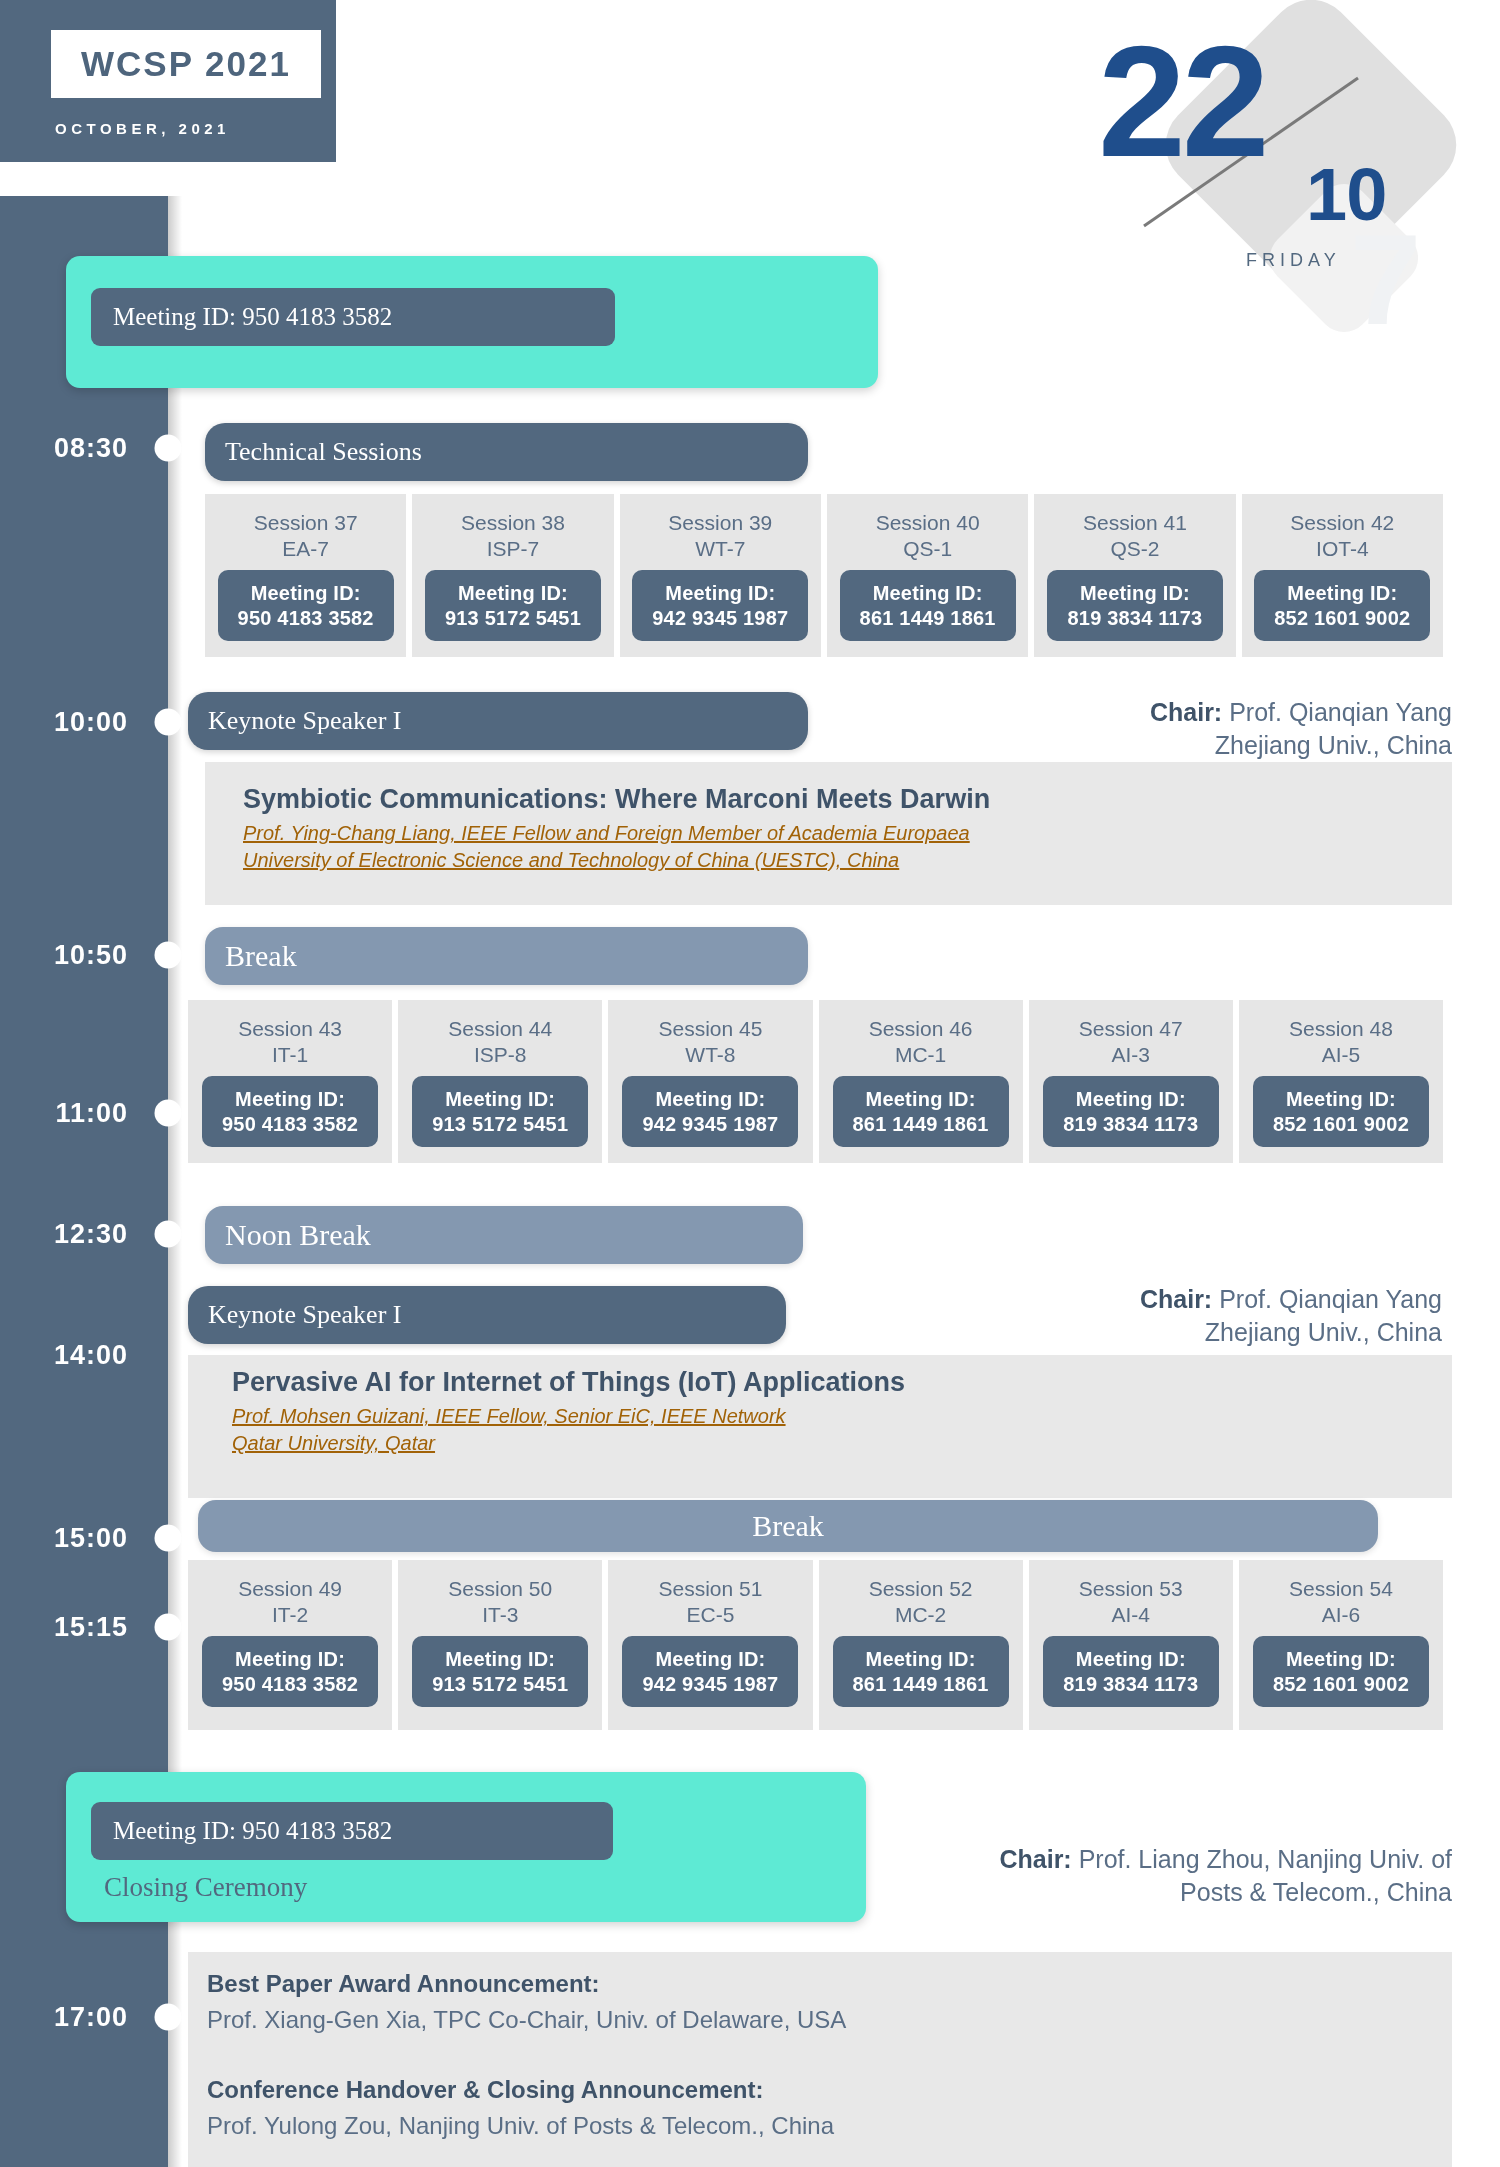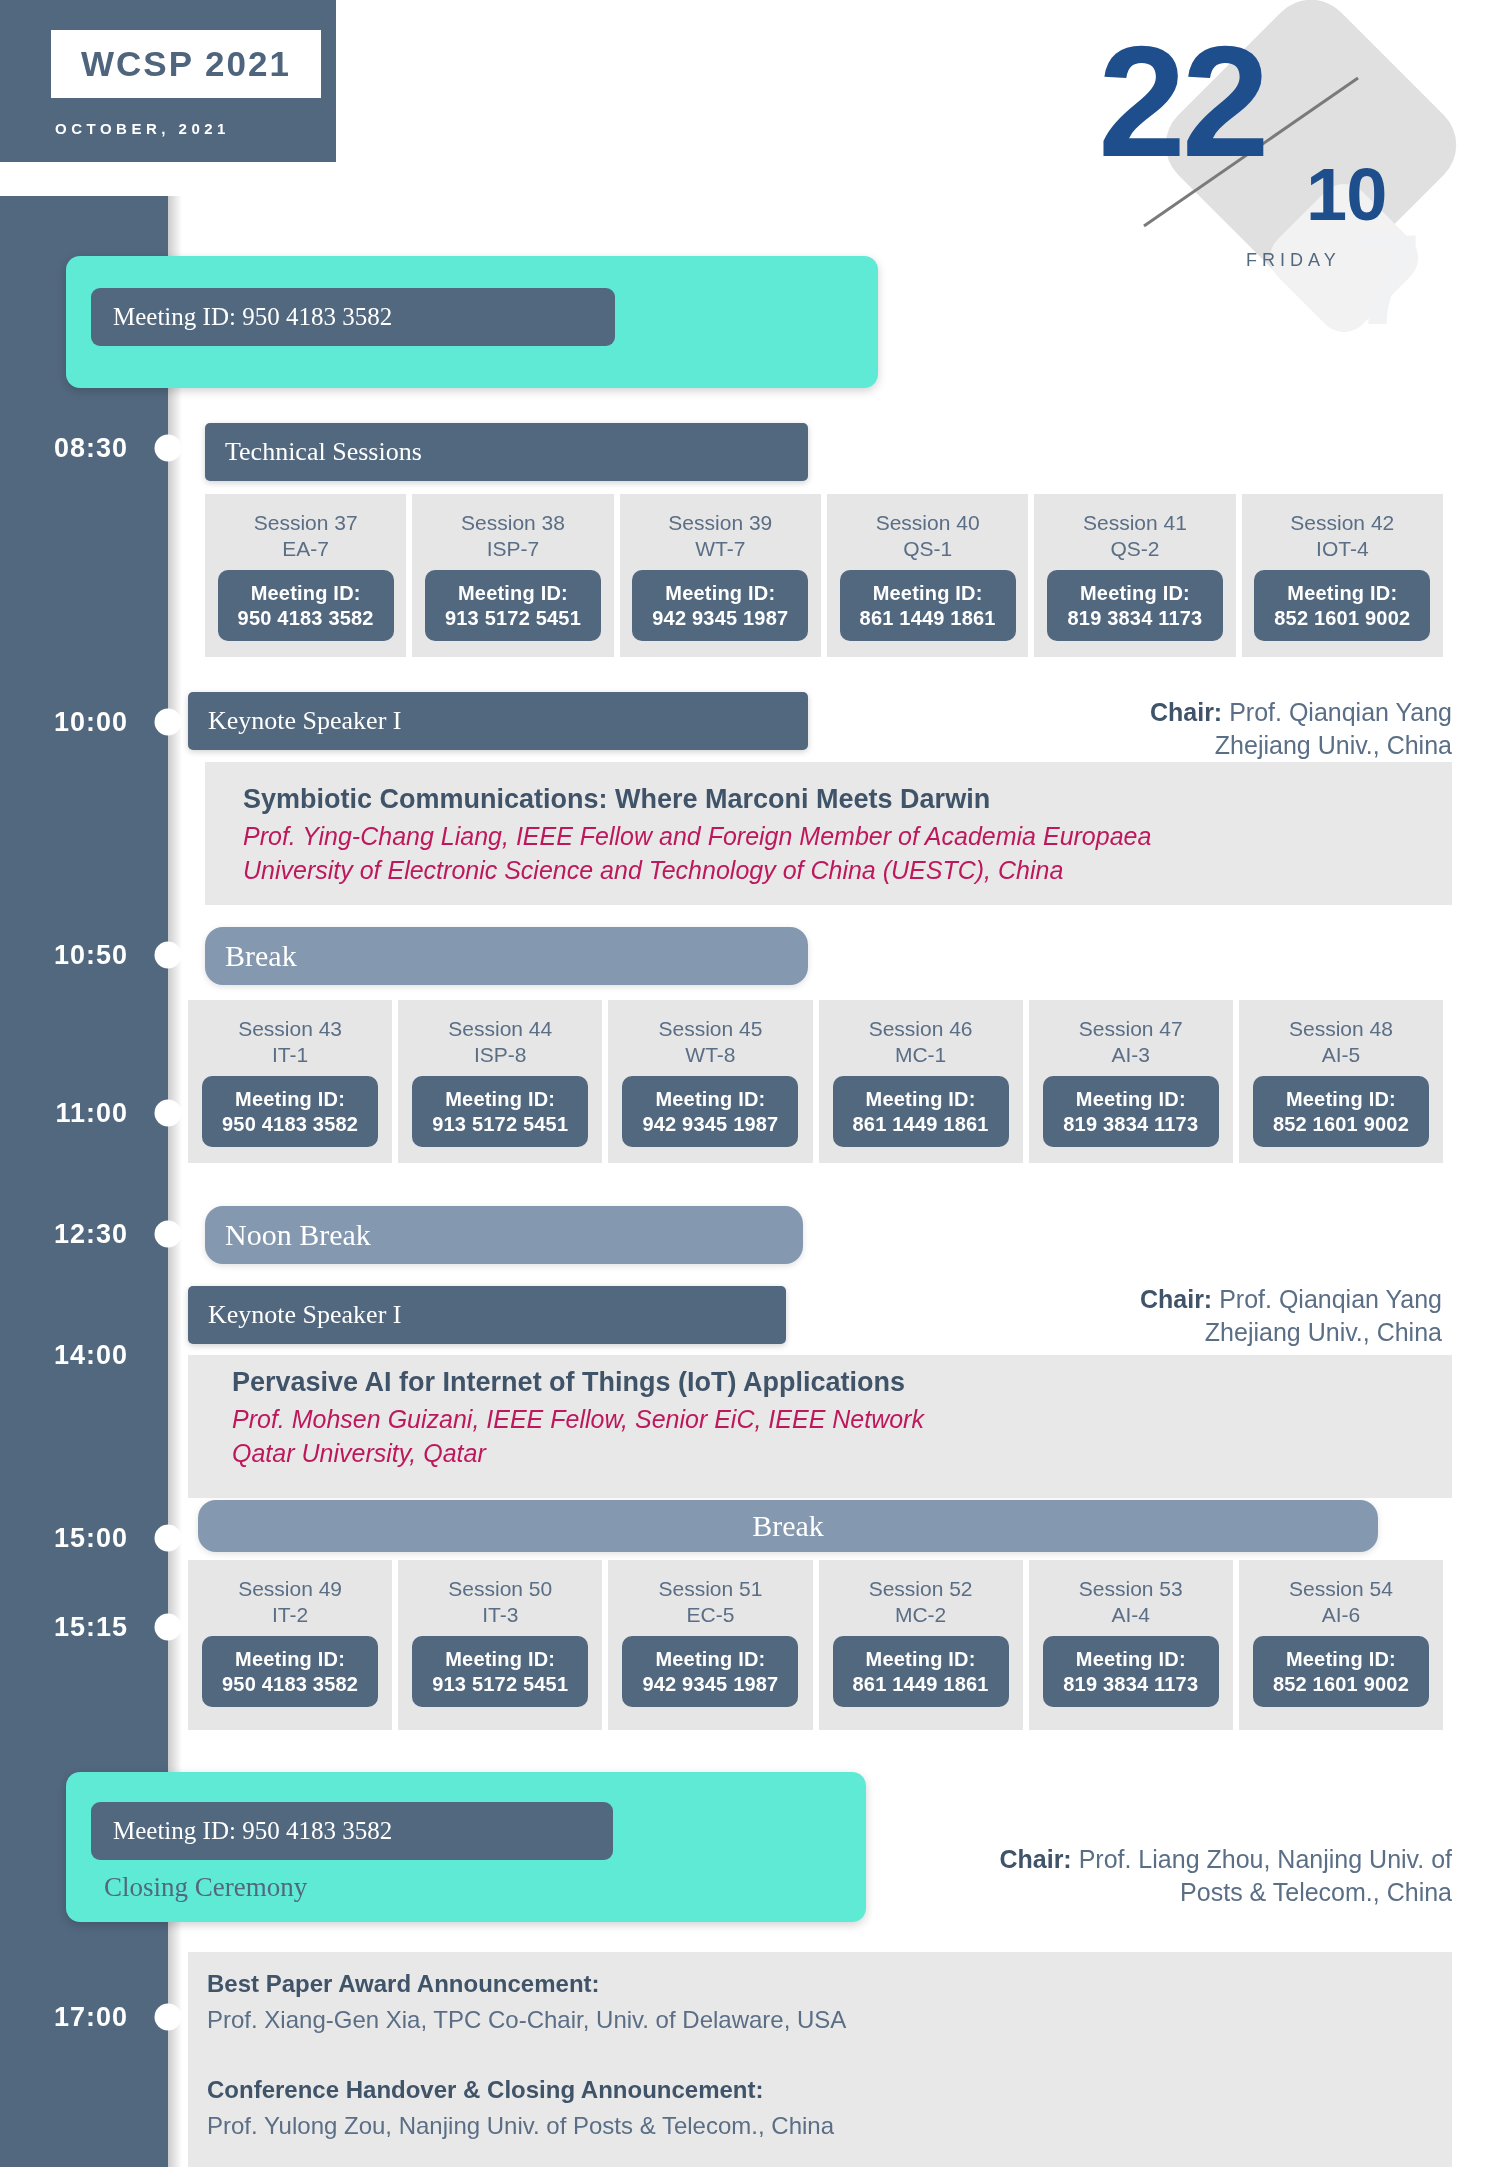--- a/index.html
+++ b/index.html
@@ -73,21 +73,21 @@
   }
   .tick .dot{
     position:absolute;left:168px;transform:translate(-50%,-50%);
     width:27px;height:27px;border-radius:50%;background:#ffffff;
   }
   
   .panel{
     position:absolute;background:#e8e8e8;
   }
   .headbar{
-    position:absolute;background:#52687f;border-radius:5px;
+    position:absolute;background:#52687f;border-radius:20px;
     color:#ffffff;font-family:"Liberation Serif", serif;
     font-size:26px;display:flex;align-items:center;
     padding-left:20px;box-sizing:border-box;
     box-shadow:0 2px 6px rgba(0,0,0,.18);
   }
   .breakbar{
     position:absolute;background:#8498b0;border-radius:18px;
     color:#ffffff;font-family:"Liberation Serif", serif;
     font-size:30px;display:flex;align-items:center;
     padding-left:20px;box-sizing:border-box;
@@ -129,21 +129,21 @@
     position:absolute;text-align:right;color:#5a6e86;
     font-size:25px;line-height:1.32;
   }
   
   .kbody{position:absolute;}
   .ktitle{
     color:#3f5369;font-size:27px;font-weight:bold;line-height:1.35;
     margin-bottom:3px;
   }
   .kline{
-    color:#be185d;font-size:25px;font-style:italic;line-height:1.34;
+    color:#a16207;font-size:20px;font-style:italic;line-height:1.34;text-decoration:underline;
   }
   
   .ann-h{color:#3f5369;font-size:24px;font-weight:bold;line-height:1.5;}
   .ann-p{color:#5a6e86;font-size:24px;line-height:1.5;}
 </style>
 </head>
 <body>
 
 <div class="hdr-block">
   <div class="hdr-title">WCSP  2021</div>

